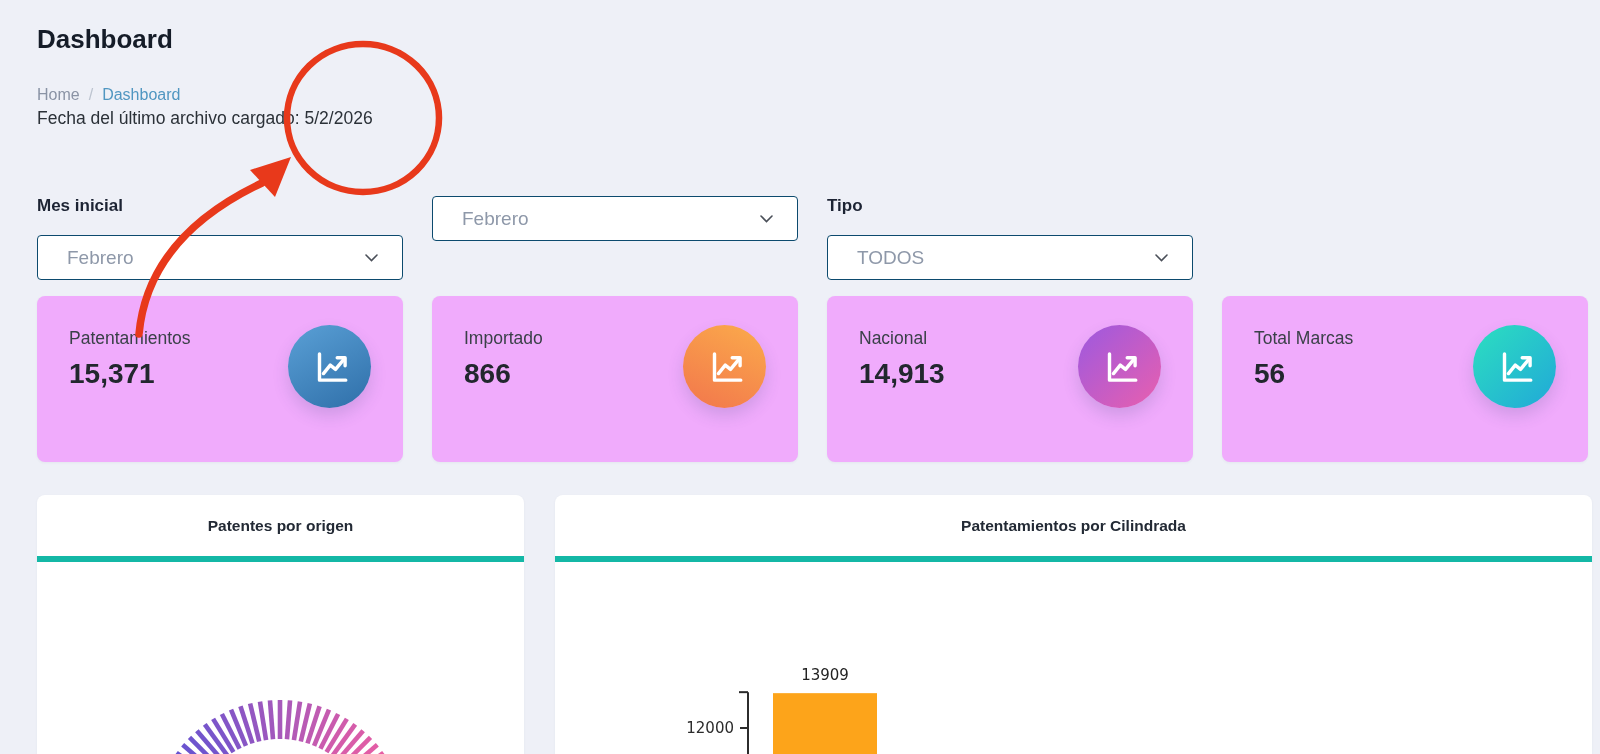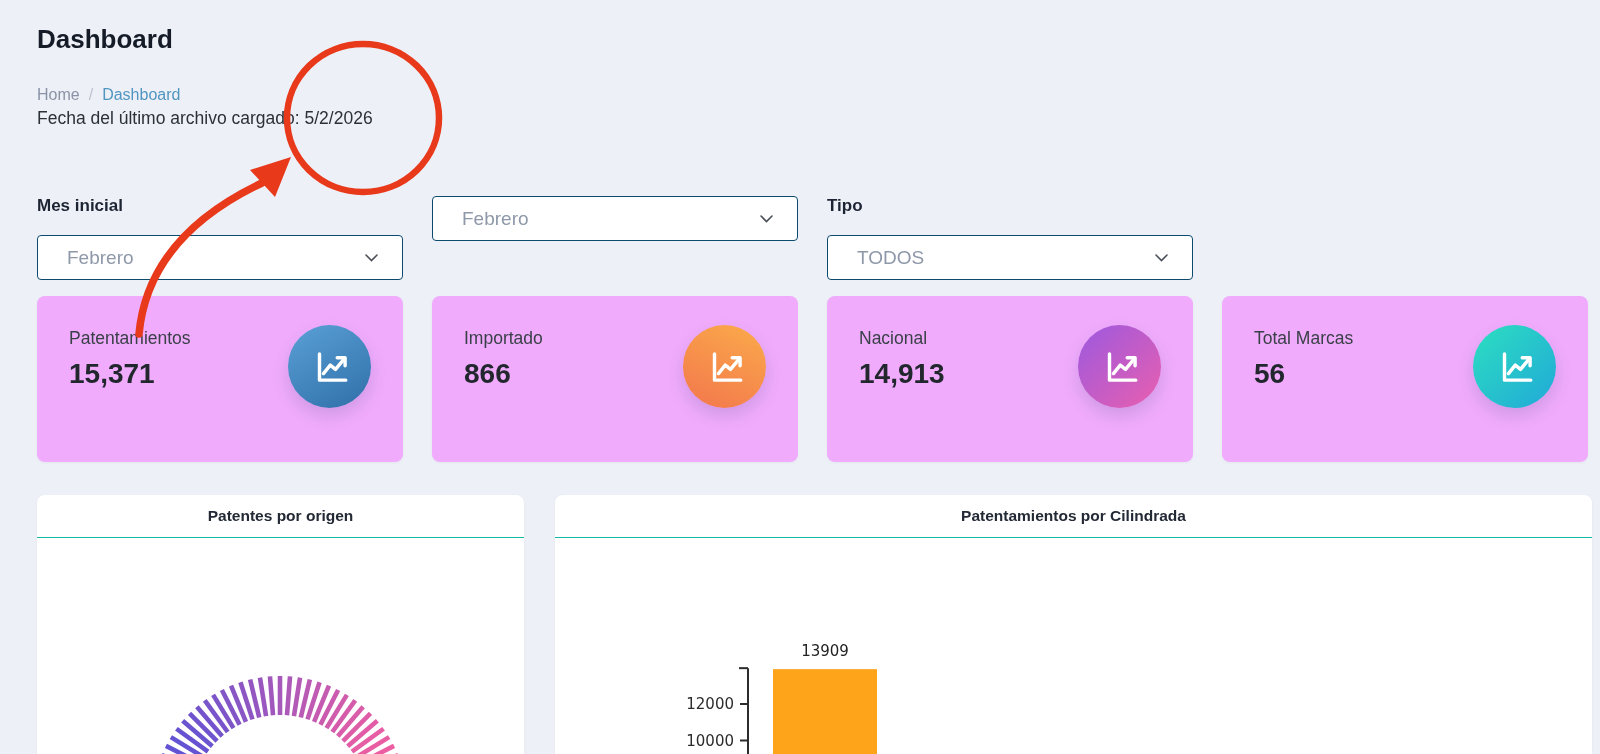--- a/index.html
+++ b/index.html
@@ -47,22 +47,22 @@
   }
   .grad-blue   { background:linear-gradient(150deg,#5aa0d6 0%,#2f6fa9 100%); }
   .grad-orange { background:linear-gradient(205deg,#fbab4b 0%,#f2764c 100%); }
   .grad-purple { background:linear-gradient(135deg,#9c59e0 0%,#e95fae 100%); }
   .grad-teal   { background:linear-gradient(135deg,#2cdfc0 0%,#21a8d8 100%); }
 
   
   .chart-card { background:#fff; border-radius:8px; position:absolute;
                 box-shadow:0 1px 3px rgba(40,50,80,.05); }
   .chart-card .hd {
-    height:43px; display:flex; align-items:center; justify-content:center;
-    border-bottom:1px solid #14b8a6;
+    height:67px; display:flex; align-items:center; justify-content:center;
+    border-bottom:6px solid #14b8a6;
     font-size:15.5px; font-weight:bold; color:#232a35;
   }
   #card-origen   { left:37px;  top:495px; width:487px;  height:430px; }
   #card-cilindrada { left:555px; top:495px; width:1037px; height:430px; }
 
   .chart-font { font-family:"DejaVu Sans", sans-serif; }
 
   
   #annotation { left:0; top:0; pointer-events:none; z-index:9; }
 </style>

